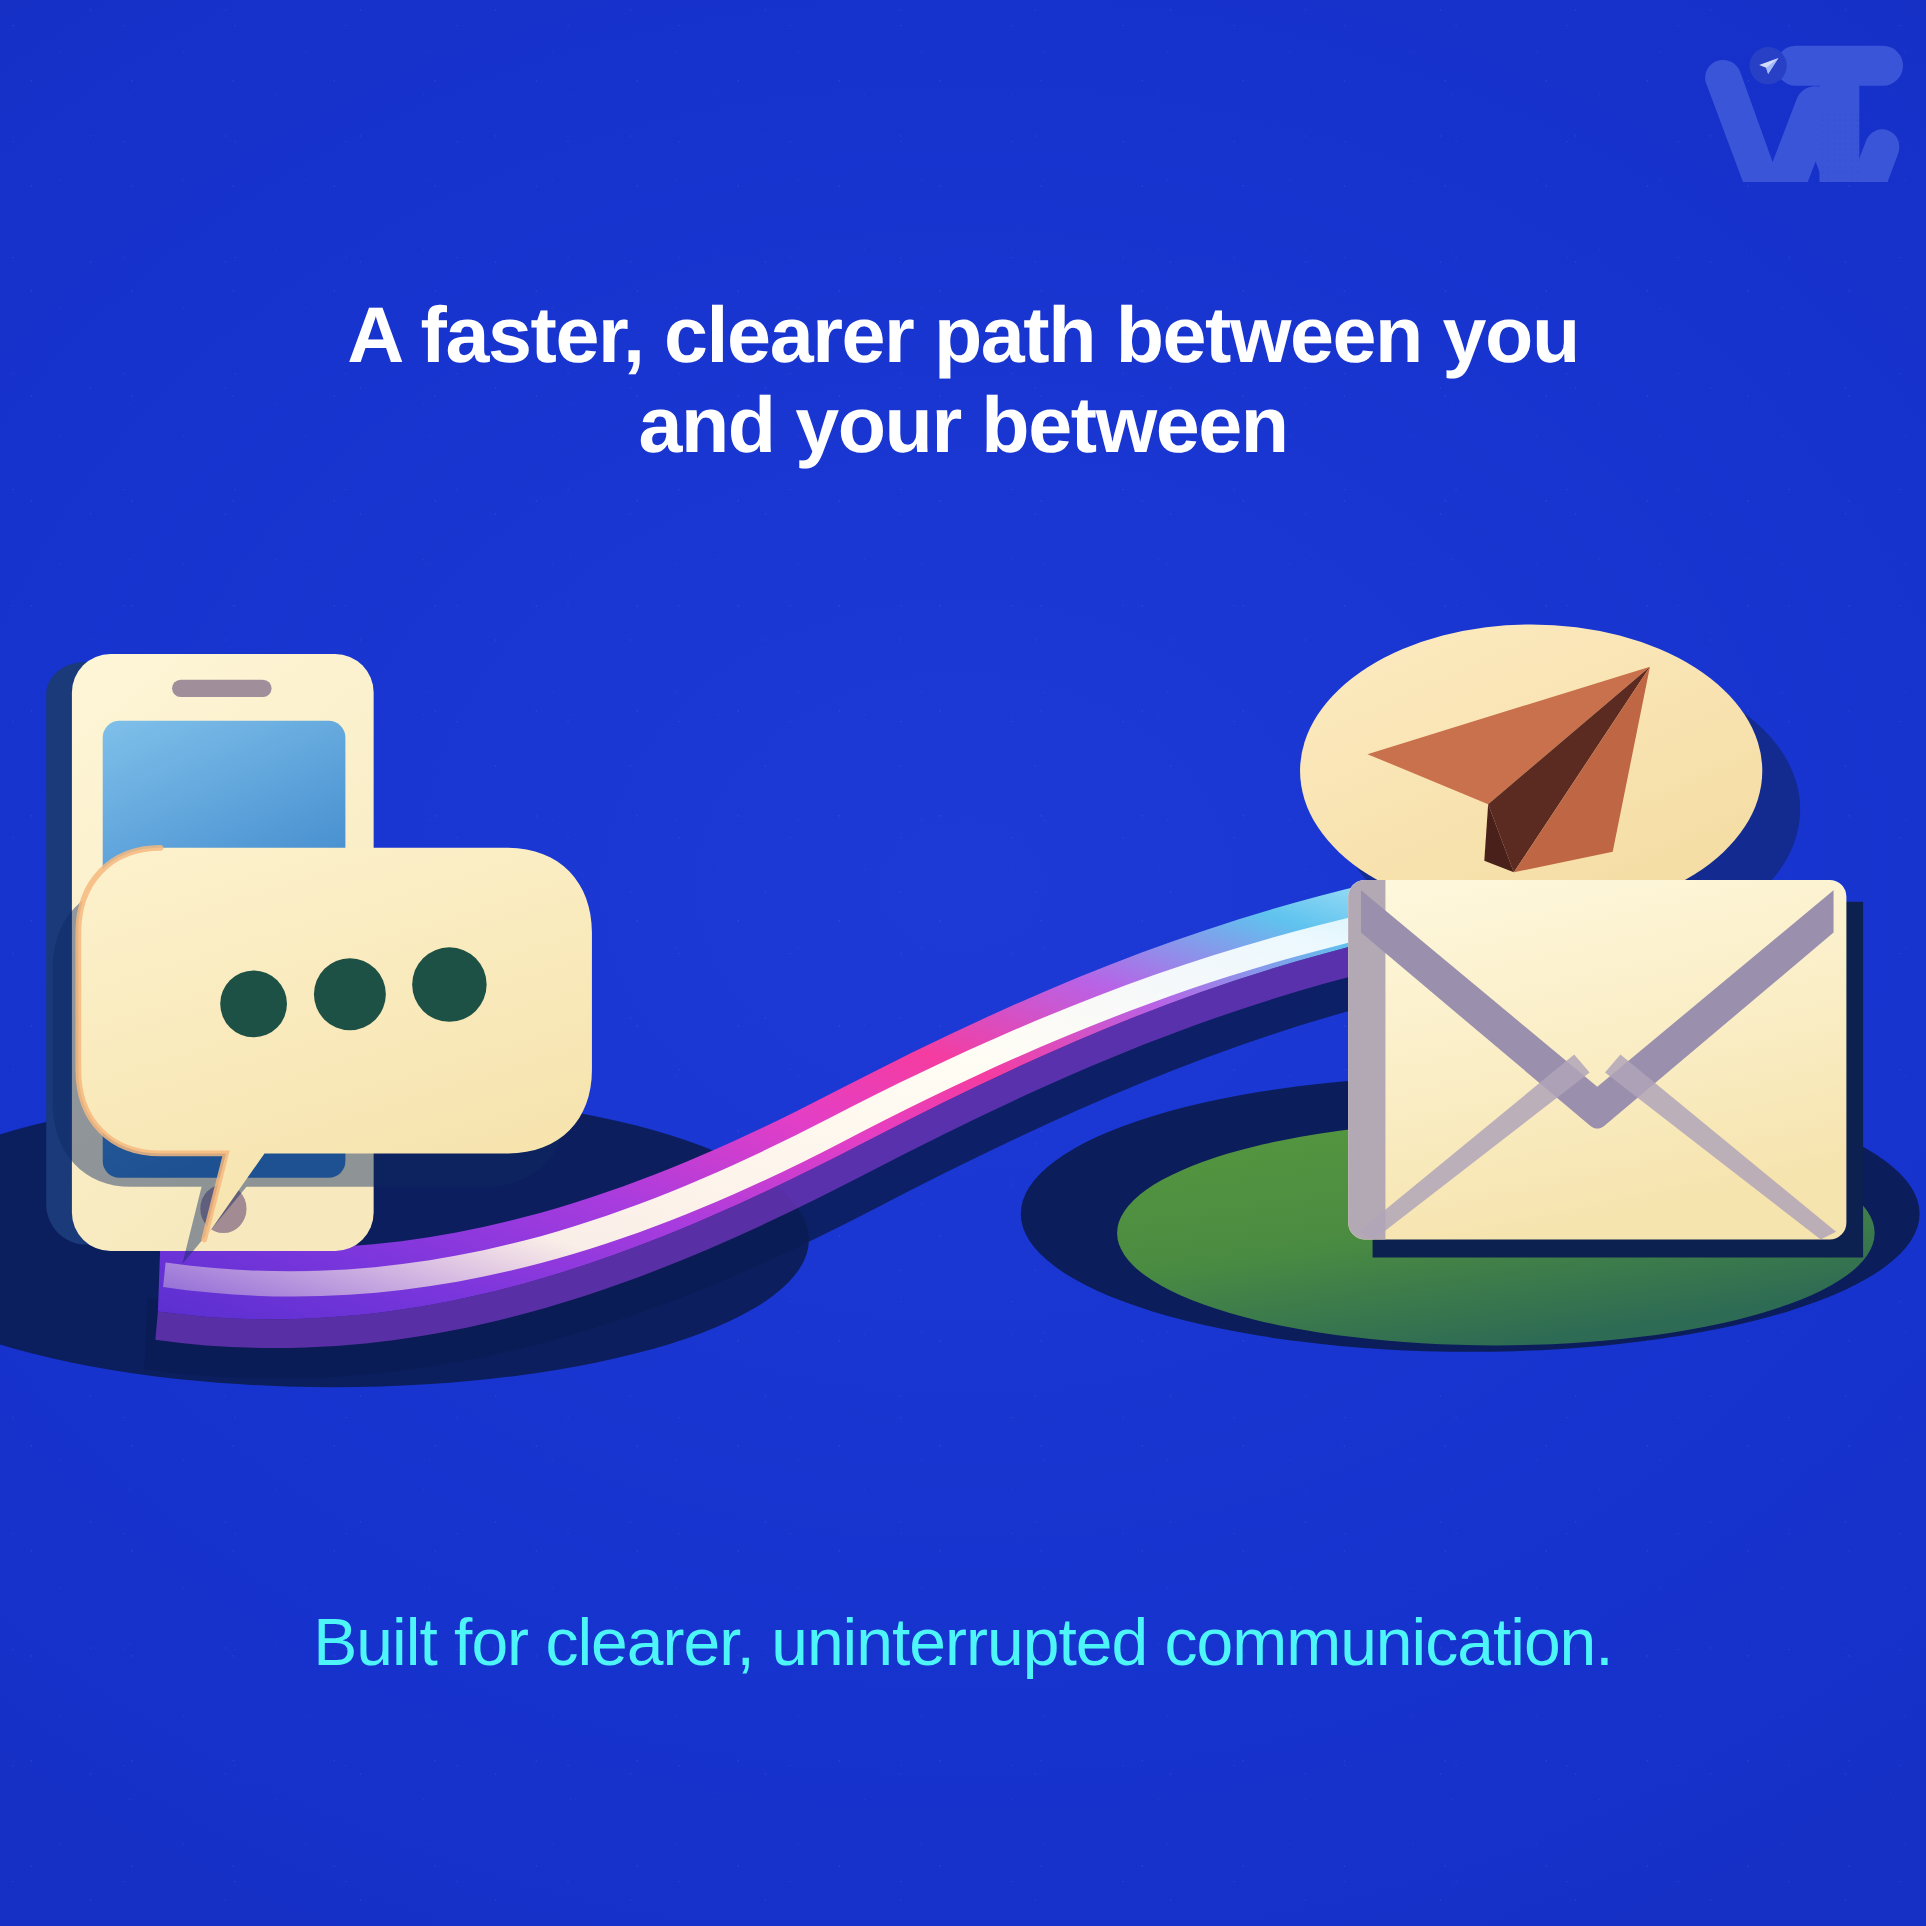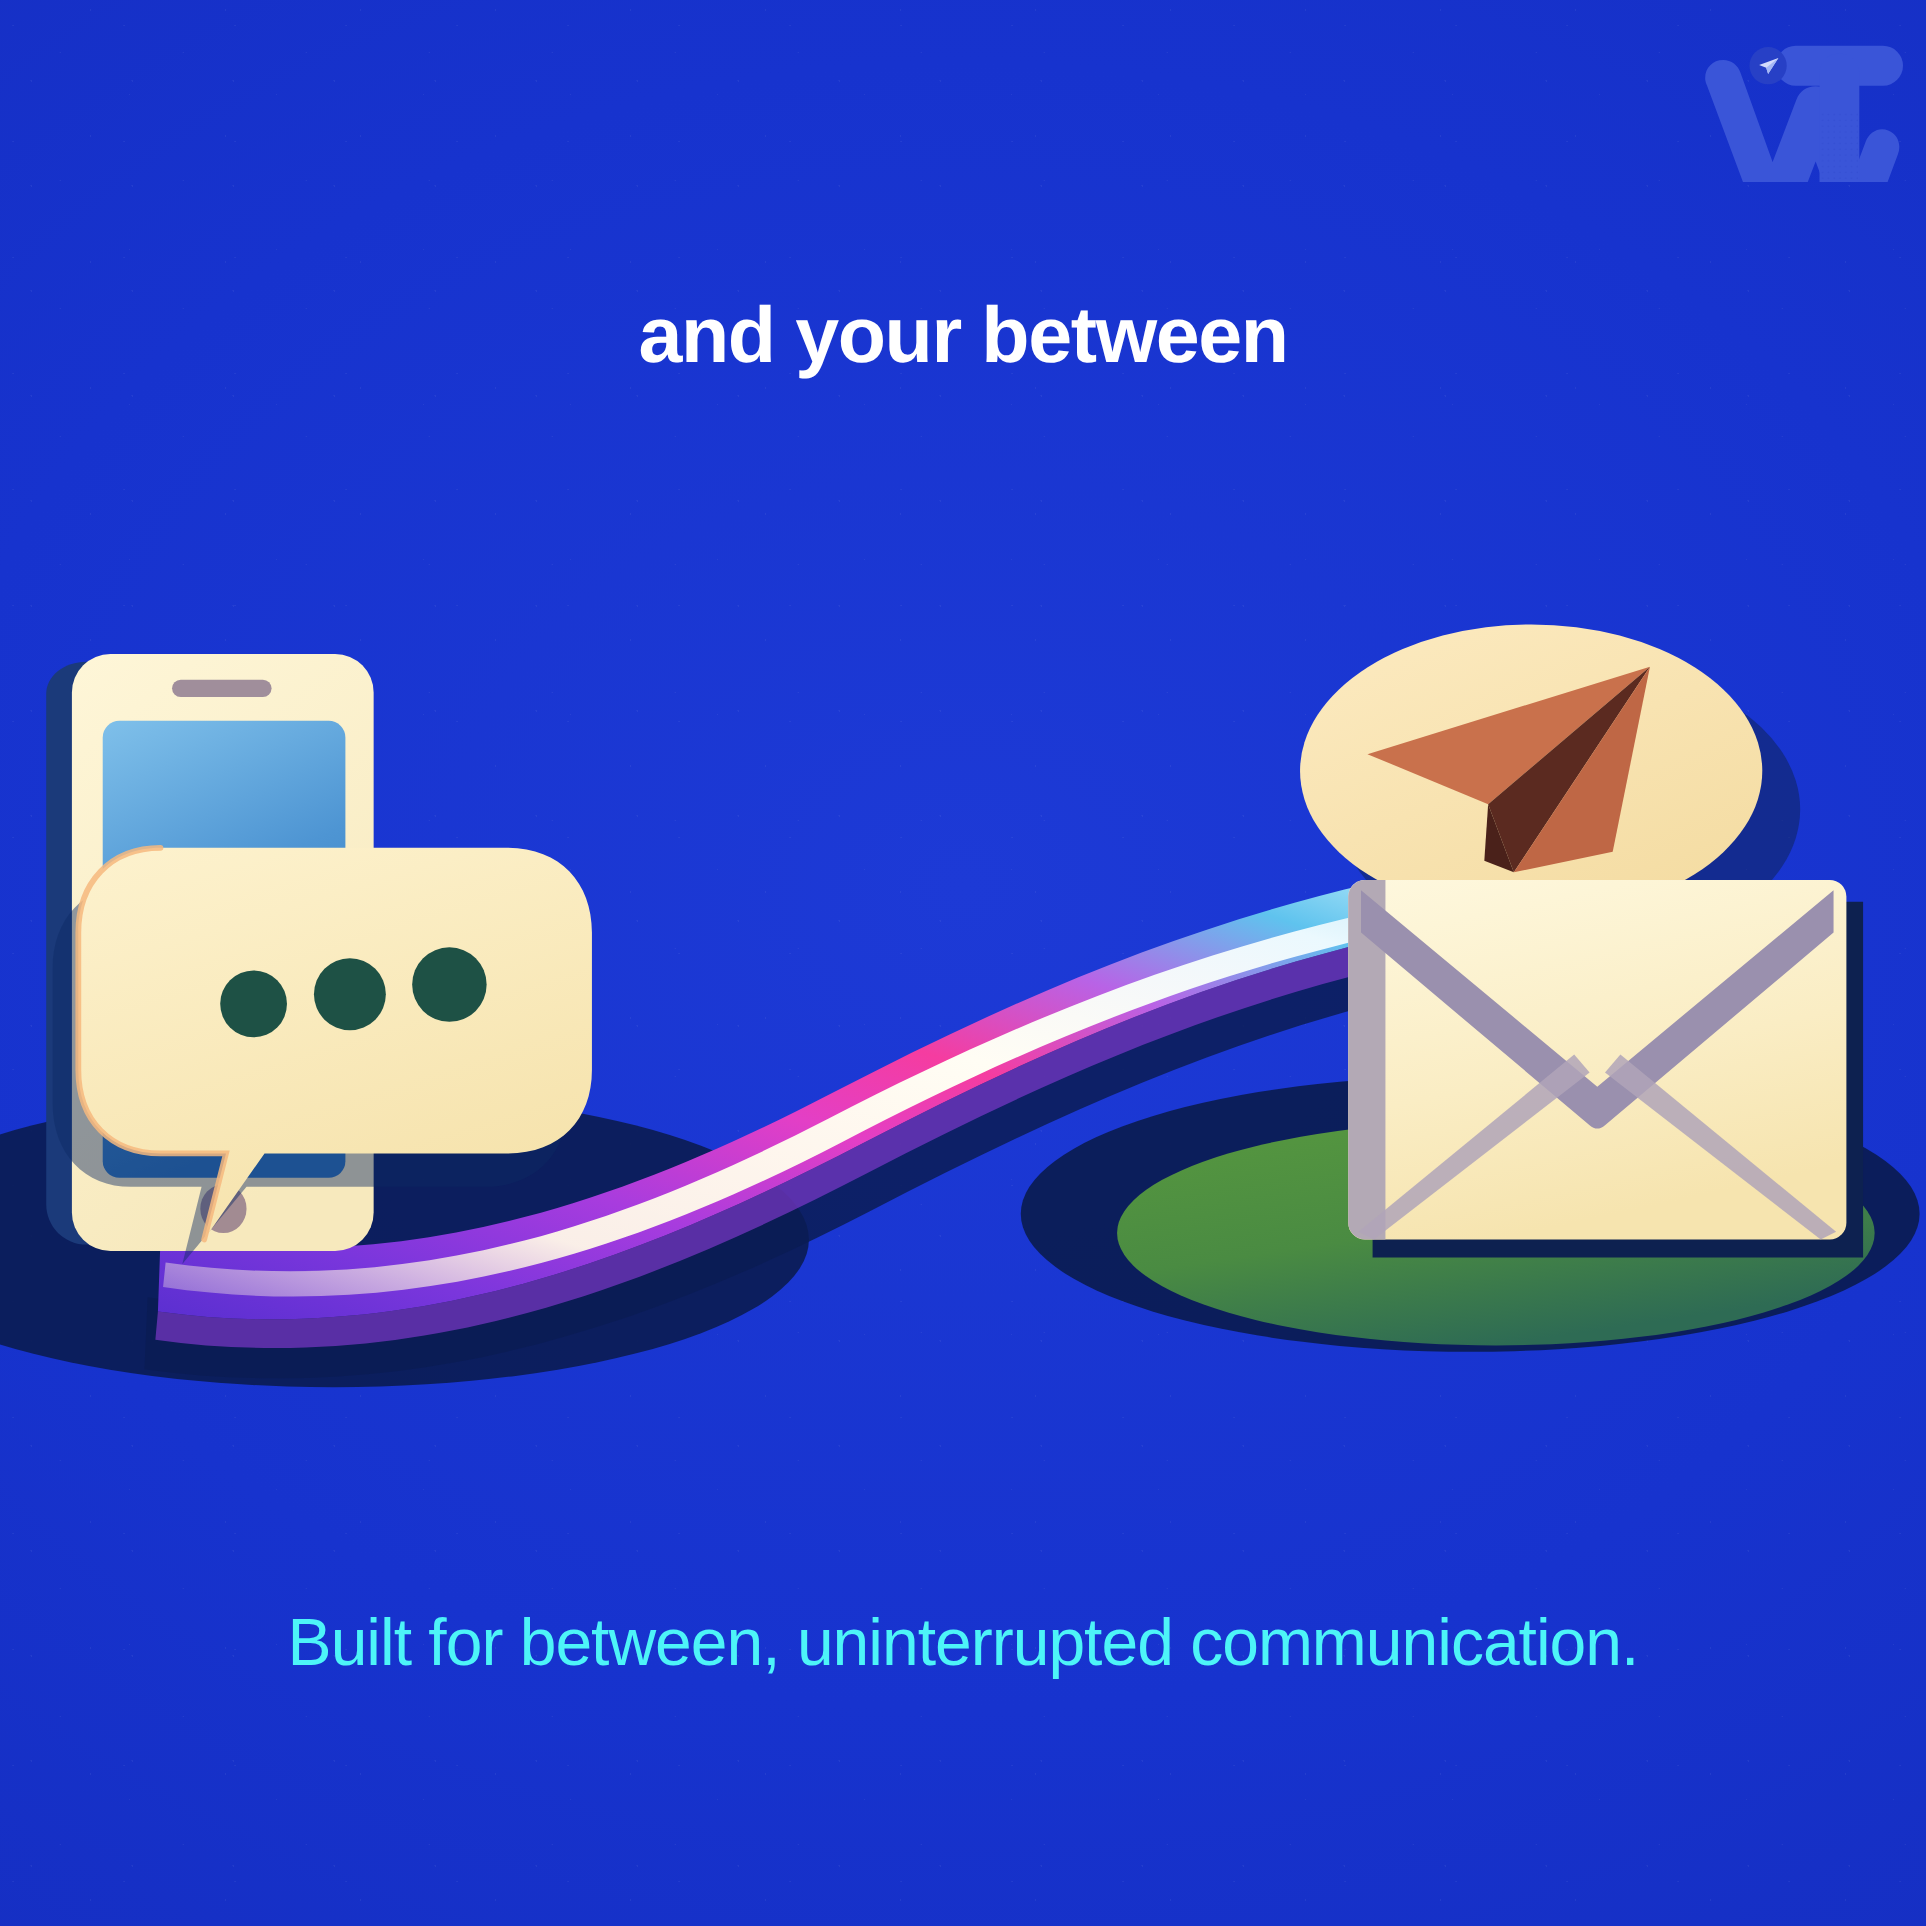--- a/index.html
+++ b/index.html
@@ -99,20 +99,21 @@
       </g>
       <defs>
         <pattern id="dots" width="9" height="9" patternUnits="userSpaceOnUse">
           <circle cx="2" cy="2" r="1.4" fill="#2740C6"></circle>
         </pattern>
       </defs>
     </svg>
   </div>
 
   <h1 id="headline">
+    <span>A faster, clearer path between you</span>
     <span>and your between</span>
   </h1>
 
   <svg id="art" viewBox="0 0 3000 1420">
     <defs>
       <linearGradient id="screenGrad" x1="0" y1="0" x2="0.25" y2="1">
         <stop offset="0%" stop-color="#7FC0EA"></stop>
         <stop offset="45%" stop-color="#4E95D3"></stop>
         <stop offset="100%" stop-color="#2B72B8"></stop>
       </linearGradient>
@@ -248,16 +249,16 @@
 
       <path d="M 2100 616 C 2100 602, 2112 590, 2126 590 L 2158 590 L 2158 1150 L 2126 1150 C 2112 1150, 2100 1138, 2100 1124 Z" fill="#B3A9B5"></path>
 
       <path d="M 2120 606 L 2488 912 L 2856 606 L 2856 672 L 2500 972 C 2492 979, 2484 979, 2476 972 L 2120 672 Z" fill="#9A90AE"></path>
 
       <path d="M 2116 1138 L 2452 862 L 2476 890 L 2140 1150 Z" fill="#B0A5B8" opacity=".85"></path>
       <path d="M 2860 1138 L 2524 862 L 2500 890 L 2836 1150 Z" fill="#B0A5B8" opacity=".85"></path>
     </g>
   </svg>
 
-  <div id="caption">Built for between, uninterrupted communication.</div>
+  <div id="caption">Built for clearer, uninterrupted communication.</div>
 
 </div>
 
 
 </body></html>

